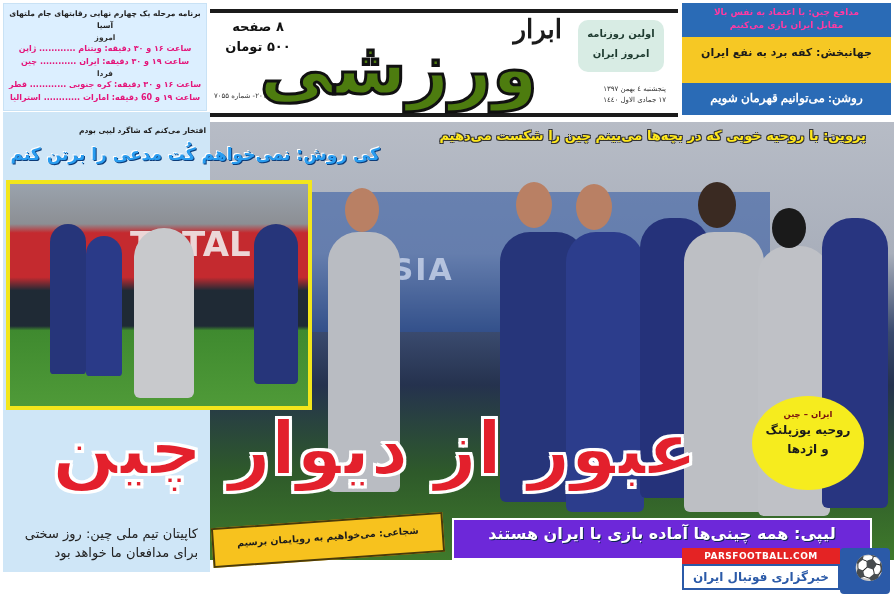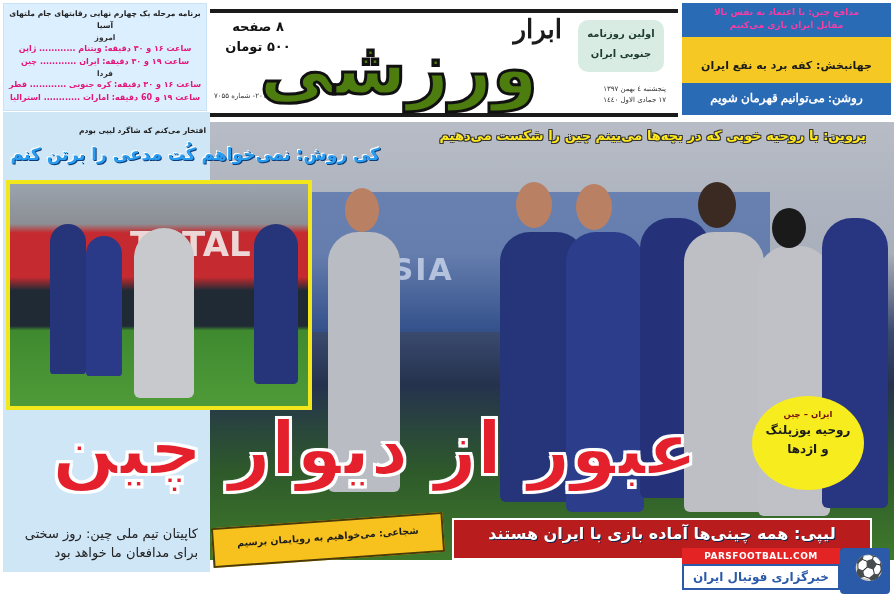--- a/index.html
+++ b/index.html
@@ -40,21 +40,21 @@
     position: absolute; right: 14px; top: 20px; width: 86px; height: 52px;
     background: #d8ece4; border-radius: 10px; text-align: center; padding-top: 4px;
   }
   .tagline span { display: block; font-size: 10px; font-weight: bold; color: #1e3b30; line-height: 20px; }
   .dates { position: absolute; right: 12px; top: 84px; font-size: 7px; color: #333; line-height: 11px; text-align: right; }
 
   
   .tr-box { position: absolute; left: 682px; top: 3px; width: 209px; height: 112px; }
   .tr-blue1 { position: absolute; left: 0; top: 0; width: 209px; height: 34px; background: #2a6bb6; text-align: center; padding-top: 3px; }
   .tr-blue1 span { display: block; color: #ff3aa3; font-size: 9px; font-weight: bold; line-height: 13px; }
-  .tr-yellow { position: absolute; left: 0; top: 34px; width: 209px; height: 46px; background: #f6c824; text-align: center; padding-top: 19px; }
+  .tr-yellow { position: absolute; left: 0; top: 34px; width: 209px; height: 46px; background: #f6c824; text-align: center; padding-top: 6px; }
   .tr-yellow span { display: block; color: #1b1b1b; font-size: 11px; font-weight: bold; line-height: 19px; }
   .tr-blue2 { position: absolute; left: 0; top: 80px; width: 209px; height: 32px; background: #2a6bb6; text-align: center; padding-top: 5px; font-family: Liberation Serif, serif; }
   .tr-blue2 span { color: #ffffff; font-size: 12px; font-weight: bold; }
 
   
   .hero {
     position: absolute; left: 210px; top: 122px; width: 684px; height: 438px;
     background: linear-gradient(180deg, #b7bcc6 0%, #a9afbb 30%, #3a4a6e 48%, #25324e 60%, #2e5a2a 80%, #3f7a2b 100%);
   }
   .hero .banner { position: absolute; left: 60px; top: 70px; width: 500px; height: 140px; background: #2d55a2; opacity: .55; }
@@ -112,21 +112,21 @@
   
   .shojaei {
     position: absolute; left: 212px; top: 520px; width: 232px; height: 40px;
     background: #f7c21e; border: 2px solid #4a3a0a; transform: rotate(-4deg);
     text-align: center; padding-top: 9px; font-size: 9.5px; font-weight: bold; color: #1c1c1c;
   }
 
   
   .lippi {
     position: absolute; left: 452px; top: 518px; width: 420px; height: 42px;
-    background: #b91c1c; border: 2px solid #fff; text-align: center; padding-top: 4px;
+    background: #6d28d9; border: 2px solid #fff; text-align: center; padding-top: 4px;
     font-size: 16px; font-weight: bold; color: #ffffff;
     text-shadow: 1px 1px 0 #0c2550;
   }
 
   
   .brand { position: absolute; left: 682px; top: 548px; width: 212px; height: 46px; }
   .brand .url { position: absolute; left: 0; top: 0; width: 158px; height: 16px; background: #e42324; color: #fff; font-size: 9px; font-weight: bold; text-align: center; line-height: 16px; direction: ltr; letter-spacing: 0.5px; }
   .brand .name { position: absolute; left: 0; top: 16px; width: 158px; height: 26px; background: #ffffff; border: 2px solid #2b5aa8; color: #2b5aa8; font-size: 12px; font-weight: bold; text-align: center; line-height: 22px; }
   .brand .logo-sq { position: absolute; left: 158px; top: 0; width: 50px; height: 46px; background: #2b5aa8; border-radius: 4px; }
   .brand .logo-sq span { position: absolute; left: 14px; top: 6px; color: #fff; font-size: 24px; }
@@ -175,21 +175,21 @@
       <div class="pages">۸ صفحه</div>
       <div class="cost">۵۰۰ تومان</div>
     </div>
     <div class="issue">۲۴ ژانویه ۲۰۱۹- شماره ۷۰۵۵</div>
     <div class="logo">
       <div class="main">ورزشی</div>
       <div class="abrar">ابرار</div>
     </div>
     <div class="tagline">
       <span>اولین روزنامه</span>
-      <span>جنوبی ایران</span>
+      <span>امروز ایران</span>
     </div>
     <div class="dates">
       <div>پنجشنبه ٤ بهمن ۱۳۹۷</div>
       <div>۱۷ جمادی الاول ۱٤٤۰</div>
     </div>
   </div>
 
   <div class="tr-box">
     <div class="tr-blue1">
       <span>مدافع چین: با اعتماد به نفس بالا</span>

